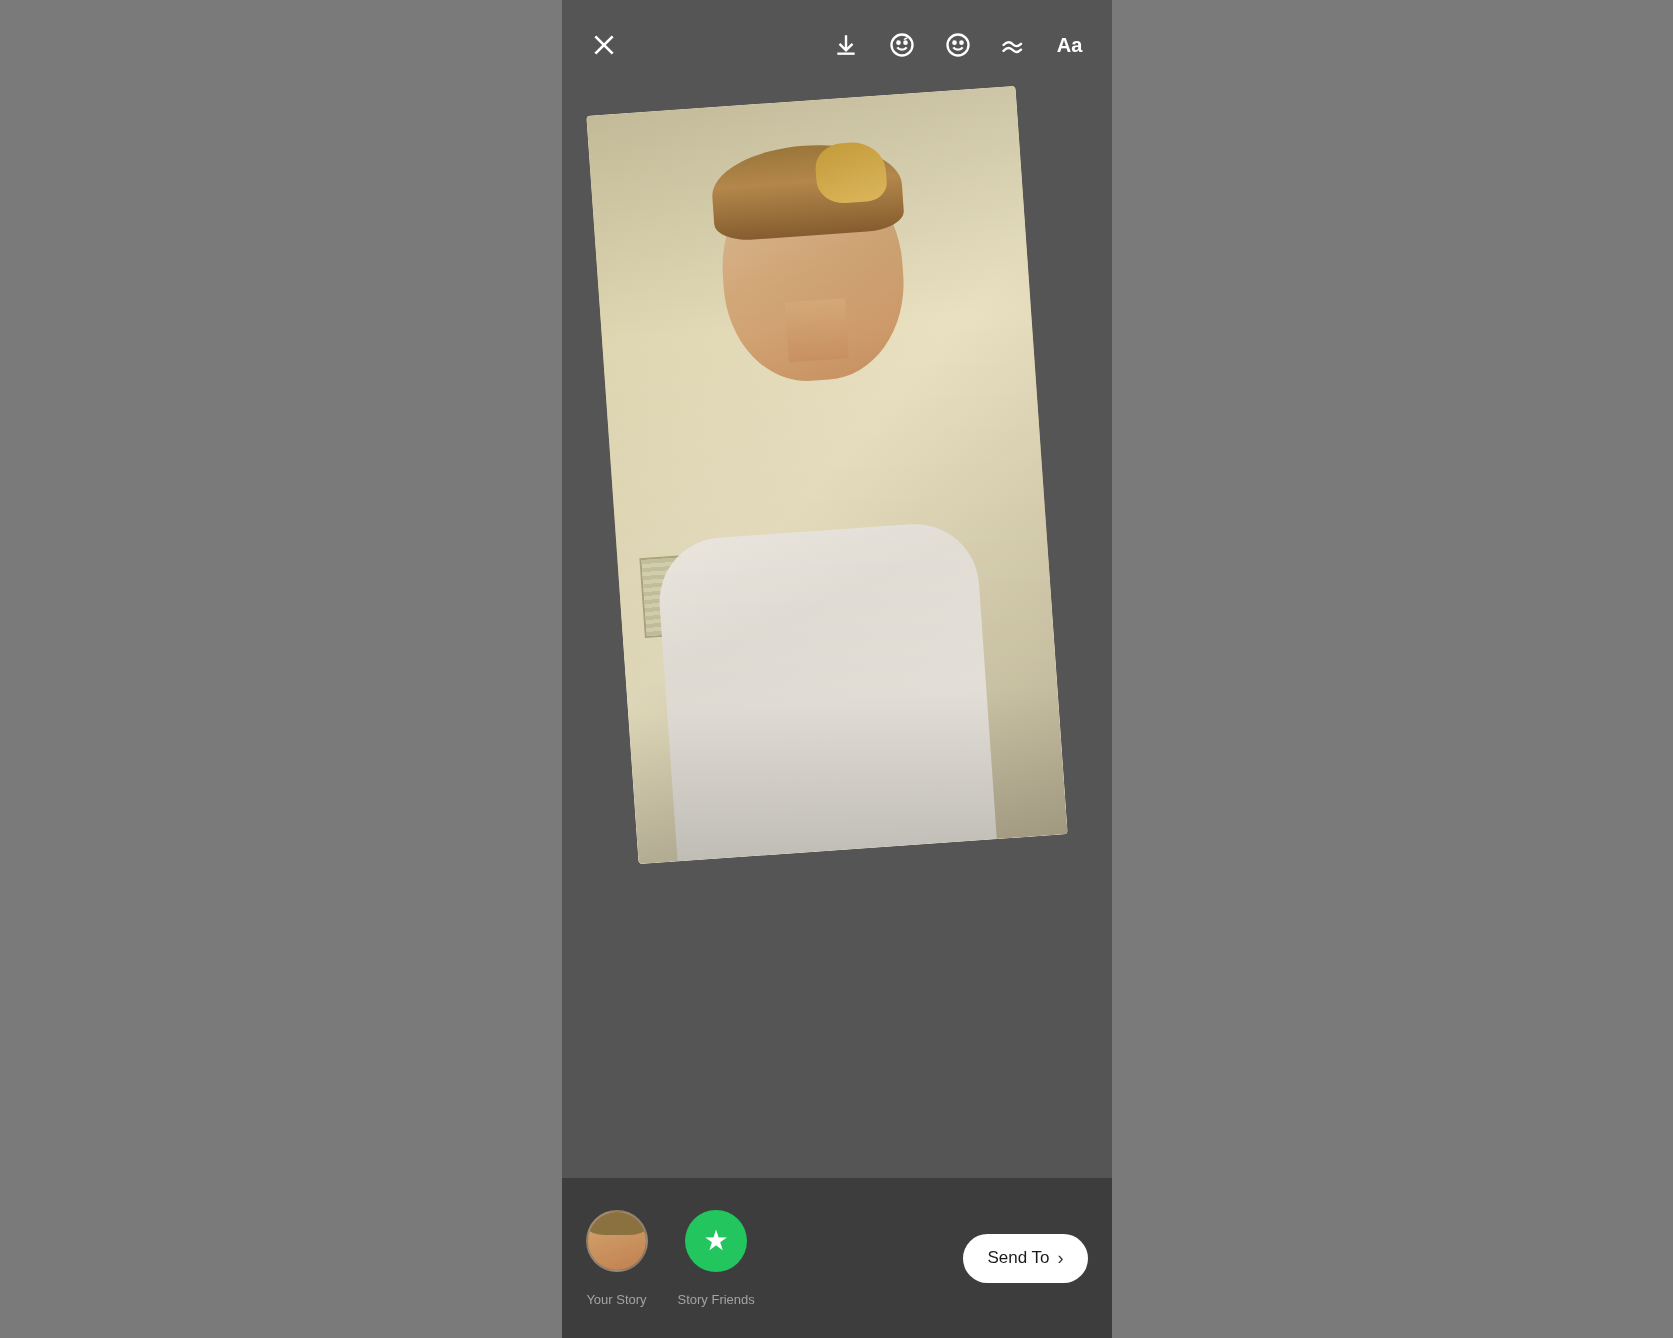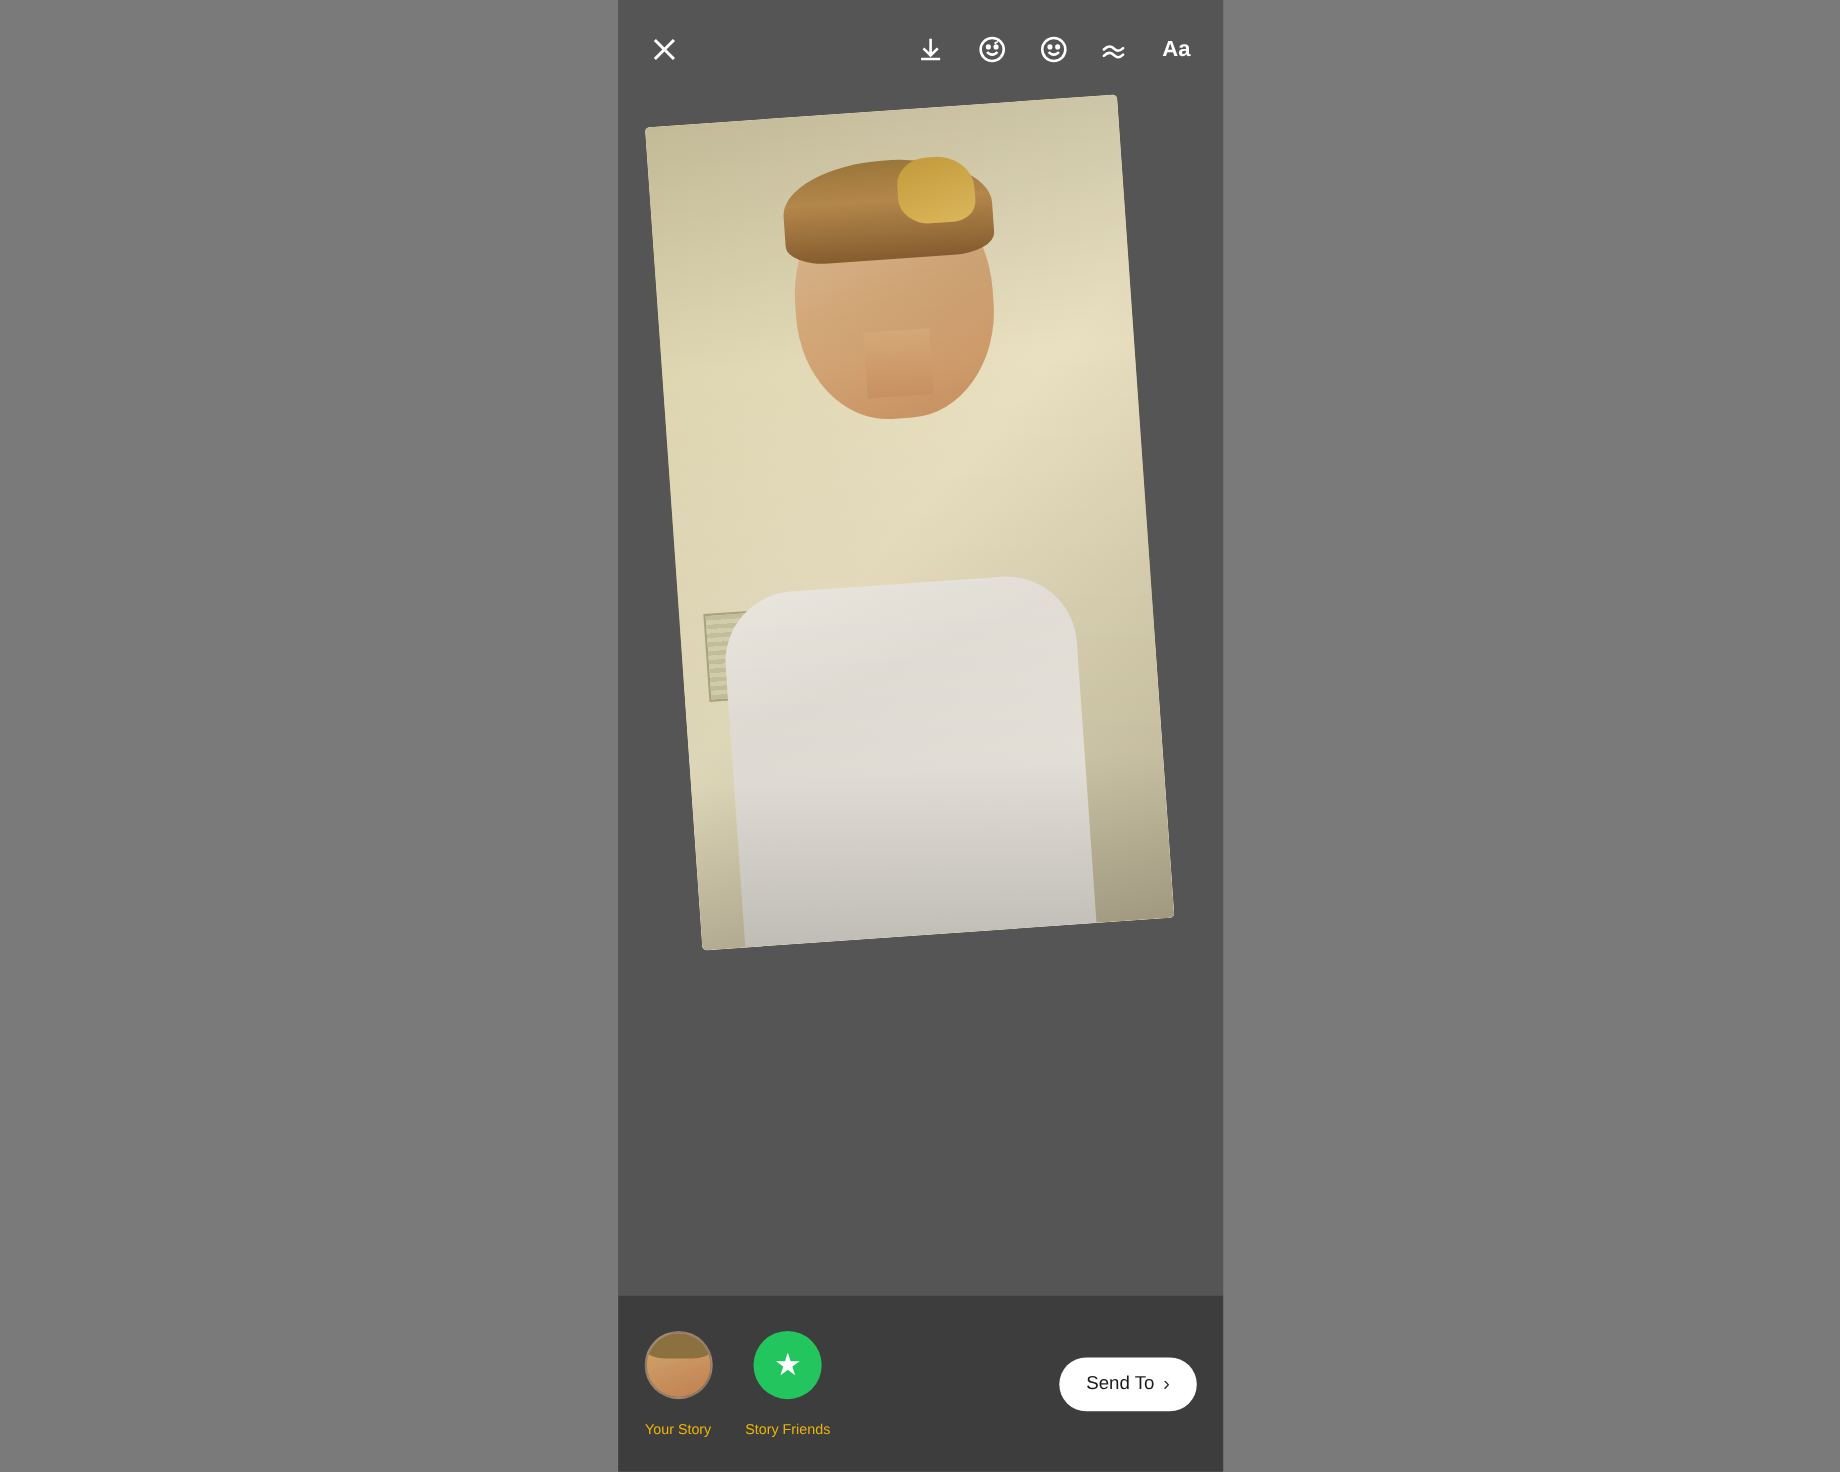--- a/index.html
+++ b/index.html
@@ -288,21 +288,21 @@
       background: #22c55e;
       width: 62px;
       height: 62px;
       border-radius: 50%;
       display: flex;
       align-items: center;
       justify-content: center;
     }
 
     .story-label {
-      color: #eab308;
+      color: #a3a3a3;
       font-size: 13px;
       font-weight: 400;
       text-align: center;
       margin-top: 12px;
     }
 
     .send-to-btn {
       background: white;
       border: none;
       border-radius: 30px;

